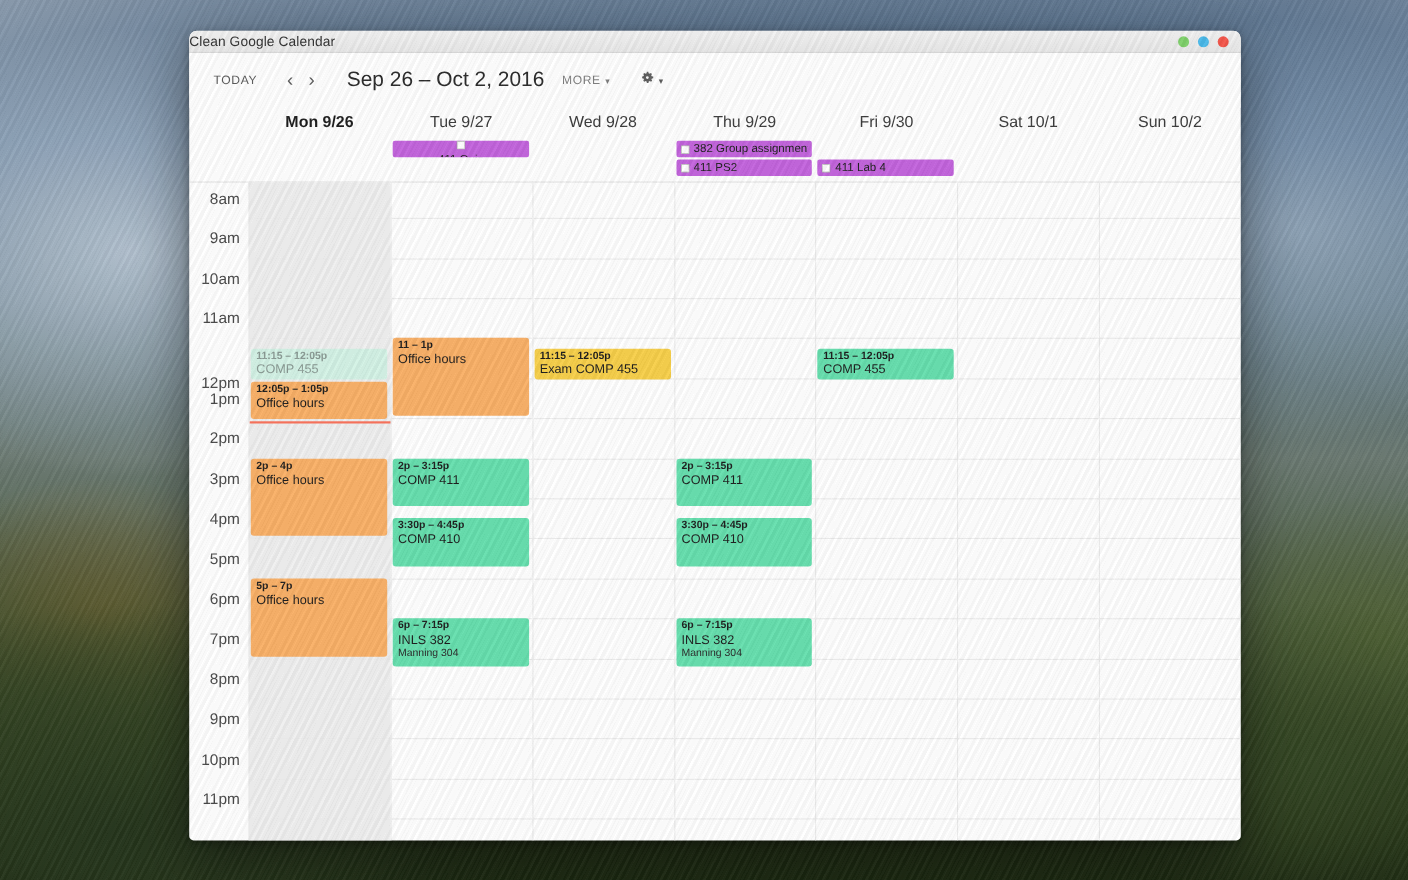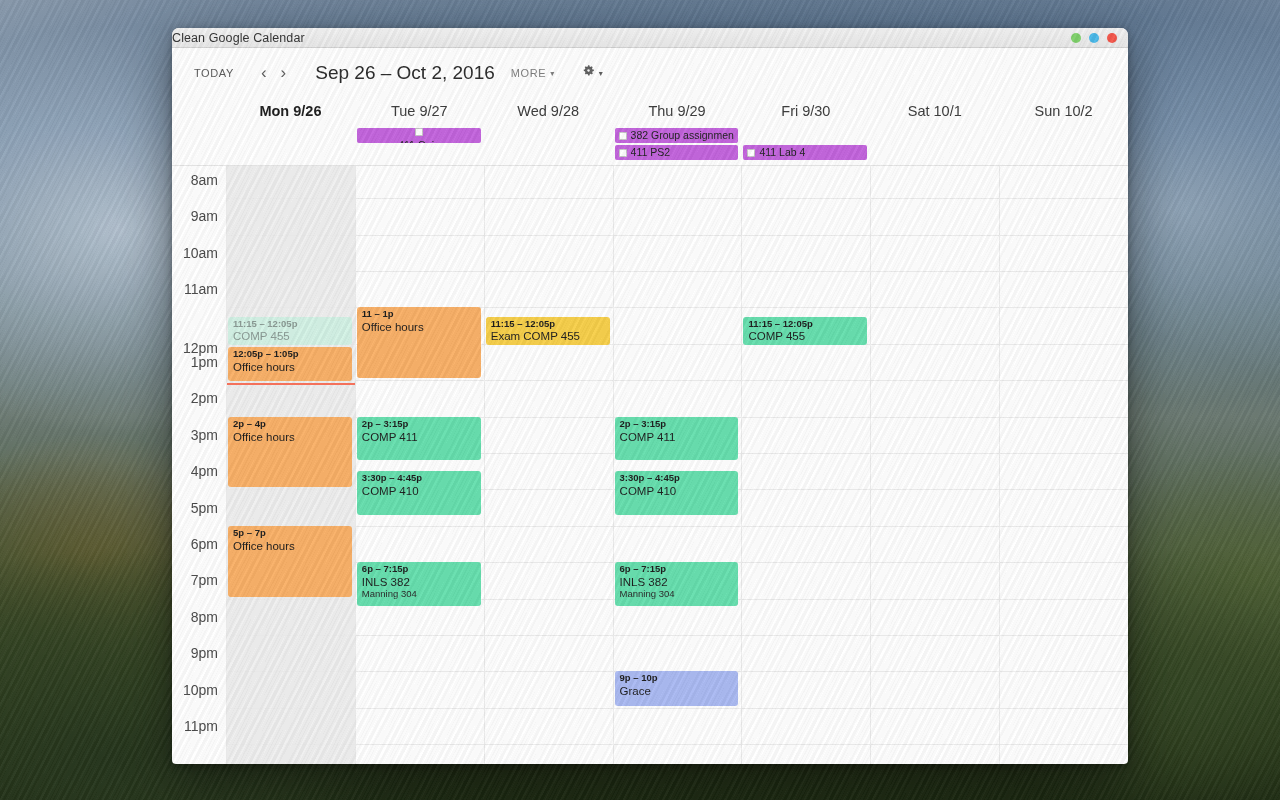--- a/index.html
+++ b/index.html
@@ -450,24 +450,20 @@
                 </div>
                 <div class="event" style="background: rgb(102, 223, 174); top: 305.2px; height: 43.5px;">
                   <span class="ev-time">3:30p – 4:45p</span>
                   <span class="ev-title">COMP 410</span>
                 </div>
                 <div class="event" style="background: rgb(102, 223, 174); top: 396.2px; height: 43.5px;">
                   <span class="ev-time">6p – 7:15p</span>
                   <span class="ev-title">INLS 382</span>
                   <span class="ev-sub">Manning 304</span>
                 </div>
-                <div class="event" style="background: rgb(170, 185, 242); top: 505.4px; height: 34.4px;">
-                  <span class="ev-time">9p – 10p</span>
-                  <span class="ev-title">Grace</span>
-                </div>
               </div>
               <div class="day-col">
                 <div class="hour-lines">
                   <div class="hour-line" style="top: 32.2px;"></div>
                   <div class="hour-line" style="top: 68.6px;"></div>
                   <div class="hour-line" style="top: 105px;"></div>
                   <div class="hour-line" style="top: 141.4px;"></div>
                   <div class="hour-line" style="top: 177.8px;"></div>
                   <div class="hour-line" style="top: 214.2px;"></div>
                   <div class="hour-line" style="top: 250.6px;"></div>

